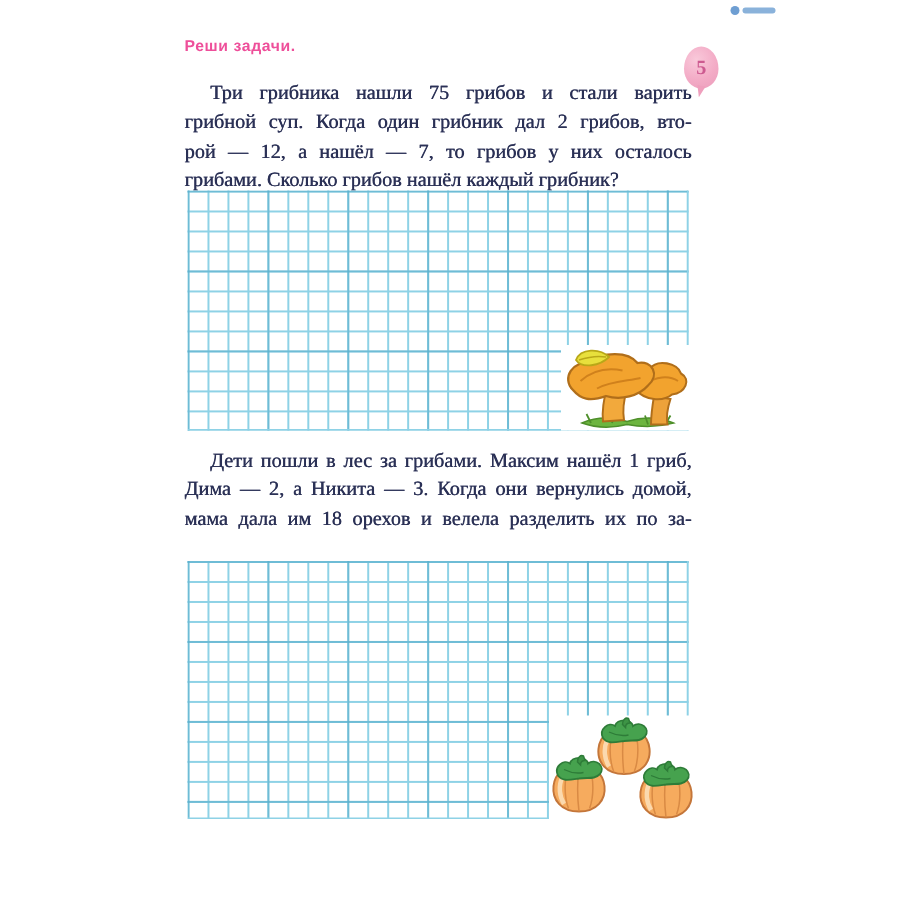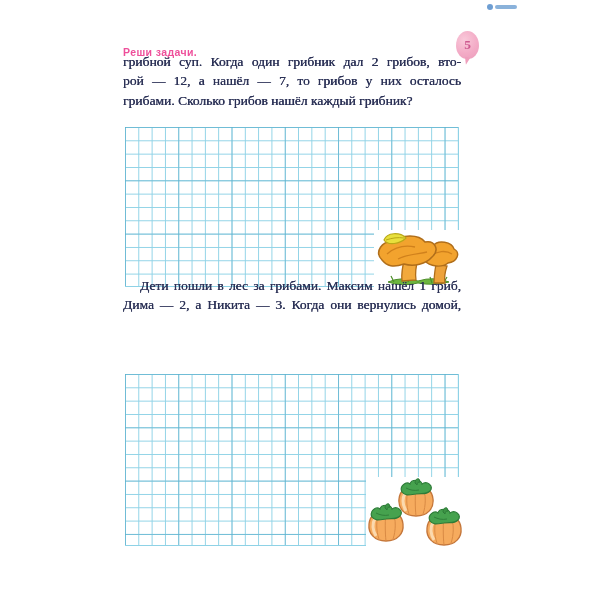--- a/index.html
+++ b/index.html
@@ -9,21 +9,21 @@
   }
 
   
   .watermark { position:absolute; left:487px; top:3px; height:8px;
     display:flex; align-items:center; gap:2px; opacity:.8; }
   .watermark .wm-circle { width:6px; height:6px; border-radius:50%; background:#4a86c8; }
   .watermark .wm-bar { width:22px; height:4px; border-radius:2px; background:#6d9fd2; }
 
   
   .section-header {
-    position:absolute; left:123px; top:46px;
+    position:absolute; left:123px; top:25px;
     font-family:"Liberation Sans","DejaVu Sans",sans-serif;
     font-size:10.5px; font-weight:bold; letter-spacing:.4px; color:#ee4f9a;text-align:center;
   }
 
   
   .balloon {
     position:absolute; left:456px; top:31px; width:23px; height:28px;
     background:radial-gradient(circle at 36% 32%, #f9c9da 0%, #f3abc6 55%, #eb9cbb 100%);
     border-radius:50% 50% 50% 50% / 53% 53% 47% 47%;
     text-align:center;
@@ -40,21 +40,21 @@
 
   
   .para { position:absolute; left:123px; width:338px; color:#2b3156; }
   .para .line {
     font-size:13.5px; line-height:19.3px; height:19.3px;
     white-space:nowrap; text-shadow:0.3px 0 0 currentColor;
   }
   .para .jline { text-align:justify; text-align-last:justify; }
   .para .indent { padding-left:17px; }
   #para1 { top:52px; }
-  #para2 { top:276px; }
+  #para2 { top:297px; }
 
   
   .grid {
     position:absolute; left:125px;
     background-image:
       linear-gradient(to right, rgba(84,170,200,0.55) 1px, transparent 1px),
       linear-gradient(to bottom, rgba(84,170,200,0.55) 1px, transparent 1px),
       linear-gradient(to right, #8ed2e6 1px, transparent 1px),
       linear-gradient(to bottom, #8ed2e6 1px, transparent 1px);
     background-size: 53.28px 53.32px, 53.28px 53.32px, 13.32px 13.33px, 13.32px 13.33px;
@@ -79,20 +79,21 @@
     <span class="wm-bar"></span>
   </div>
 
   <div class="section-header">Реши задачи.</div>
 
   <div class="balloon">
     <div class="num">5</div>
   </div>
 
   <div class="para" id="para1">
+    <div class="line jline indent">Три грибника нашли 75 грибов и стали варить</div>
     <div class="line jline">грибной суп. Когда один грибник дал 2 грибов, вто-</div>
     <div class="line jline">рой — 12, а нашёл — 7, то грибов у них осталось</div>
     <div class="line">грибами. Сколько грибов нашёл каждый грибник?</div>
   </div>
 
   <div class="grid" id="grid1"></div>
 
   <div class="patch" id="mushroom-patch">
     <svg width="88" height="57" viewBox="0 0 88 57">
 
@@ -108,20 +109,21 @@
       <path d="M13,24 C21,17 31,15 41,17 M24,29 C33,24 45,24 53,22" stroke="#d0811c" stroke-width="1.3" fill="none"></path>
 
       <path d="M10,10 C13,2 26,2 32,8 C26,14 14,16 10,10 Z" fill="#e8e03c" stroke="#b9a818" stroke-width="1.2"></path>
       <path d="M12,10 C18,8 24,7 30,8" stroke="#b9a818" stroke-width="1" fill="none"></path>
     </svg>
   </div>
 
   <div class="para" id="para2">
     <div class="line jline indent">Дети пошли в лес за грибами. Максим нашёл 1 гриб,</div>
     <div class="line jline">Дима — 2, а Никита — 3. Когда они вернулись домой,</div>
+    <div class="line jline">мама дала им 18 орехов и велела разделить их по за-</div>
   </div>
 
   <div class="grid" id="grid2"></div>
 
   <div class="patch" id="fruit-patch">
     <svg width="100" height="74" viewBox="0 0 100 74">
 
       <g transform="translate(30,1)">
         <path d="M20,38 C8,38 2,30 3,21 C4,12 11,7 20,7 C29,7 36,12 37,21 C38,30 32,38 20,38 Z" fill="#f6ab5e" stroke="#c4763a" stroke-width="1.3"></path>
         <path d="M13,9 C10,16 10,28 13,36 M27,9 C30,16 30,28 27,36 M20,7 C19,16 19,30 20,38" stroke="#d98a44" stroke-width="1" fill="none"></path>

